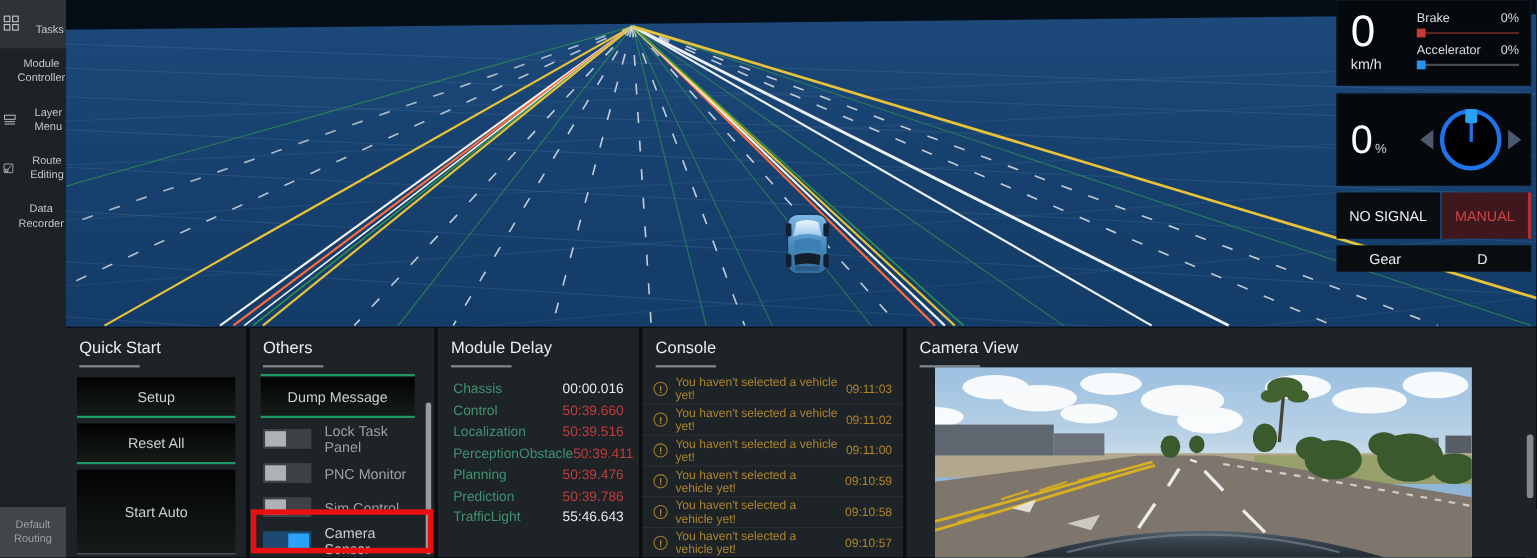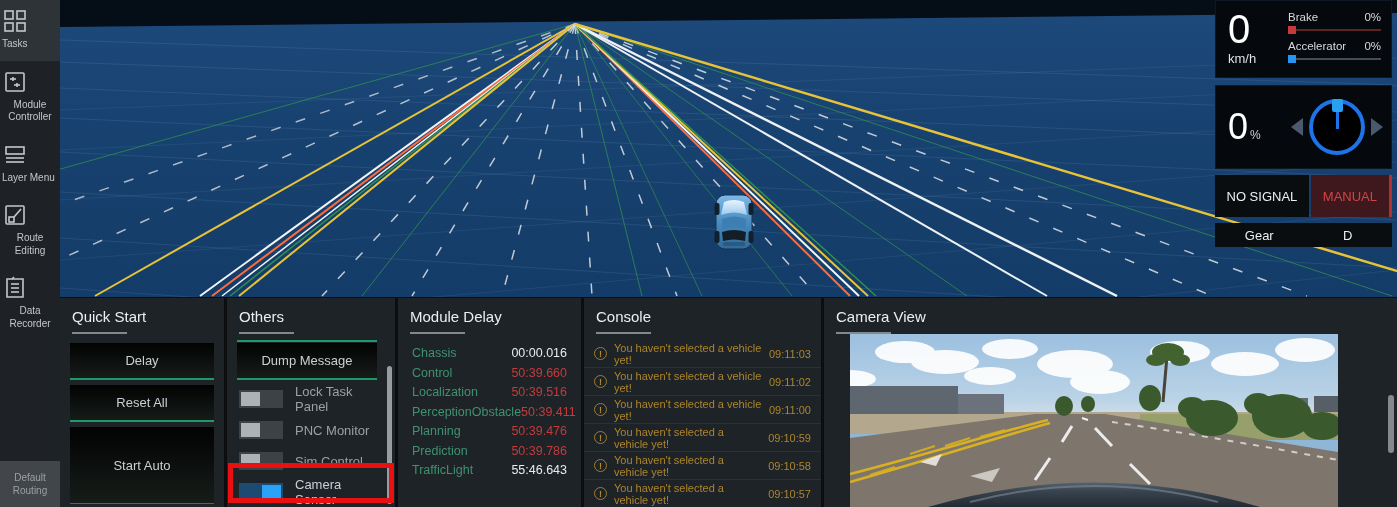--- a/index.html
+++ b/index.html
@@ -2,21 +2,21 @@
 <html><head>
 <meta charset="utf-8">
 <style>
   * { margin:0; padding:0; box-sizing:border-box; }
   html,body { background:#000; }
   body { font-family:"Liberation Sans", sans-serif; }
   .app { position:relative; width:1397px; height:507px; background:#0b0d0f; overflow:hidden; }
 
   
   .sidebar { position:absolute; left:0; top:0; width:60px; height:507px; background:#1e2226; z-index:5; }
-  .side-item { width:60px; padding:8px 2px 10px; display:flex; flex-direction:column; align-items:flex-start; gap:4px; cursor:pointer; }
+  .side-item { width:60px; padding:8px 2px 10px; display:flex; flex-direction:row; align-items:flex-end; gap:14px; cursor:pointer; }
   .side-item.active { background:#2e3337; }
   .side-item .lbl { font-size:10px; color:#c3c7cb; text-align:center; line-height:1.25; }
   .side-item svg { stroke:#c3c7cb; fill:none; stroke-width:1.6; }
   .side-footer { position:absolute; left:0; bottom:0; width:60px; height:46px; background:#42464a; display:flex; align-items:center; justify-content:center; text-align:center; font-size:10px; color:#9aa0a4; line-height:1.3; cursor:pointer; }
 
   
   .viewport { position:absolute; left:60px; top:0; width:1337px; height:297px; background:linear-gradient(#1d4a7c, #17416f 45%, #143c68); overflow:hidden; }
   .scene { position:absolute; left:0; top:0; }
 
   
@@ -288,21 +288,21 @@
       <span>Default Routing</span>
     </div>
   </aside>
 
   <div class="bottom">
 
     <section class="panel qs">
       <div class="p-title">Quick Start</div>
       <div class="p-underline"></div>
       <div class="qs-buttons">
-        <button class="qs-btn">Delay</button>
+        <button class="qs-btn">Setup</button>
         <button class="qs-btn">Reset All</button>
         <button class="qs-btn tall">Start Auto</button>
       </div>
     </section>
 
     <section class="panel others">
       <div class="p-title">Others</div>
       <div class="p-underline"></div>
       <div class="others-scroll">
         <div class="scroll-remnant"></div>

